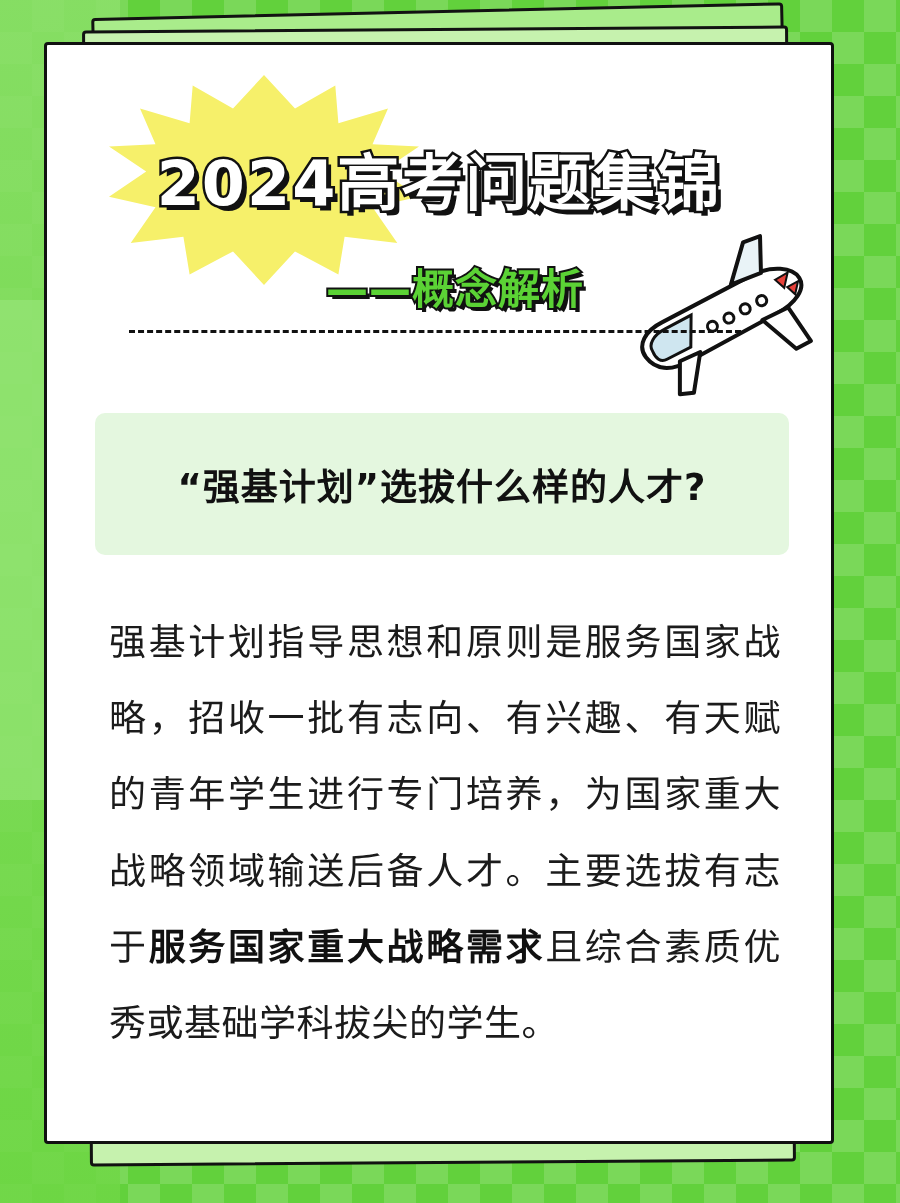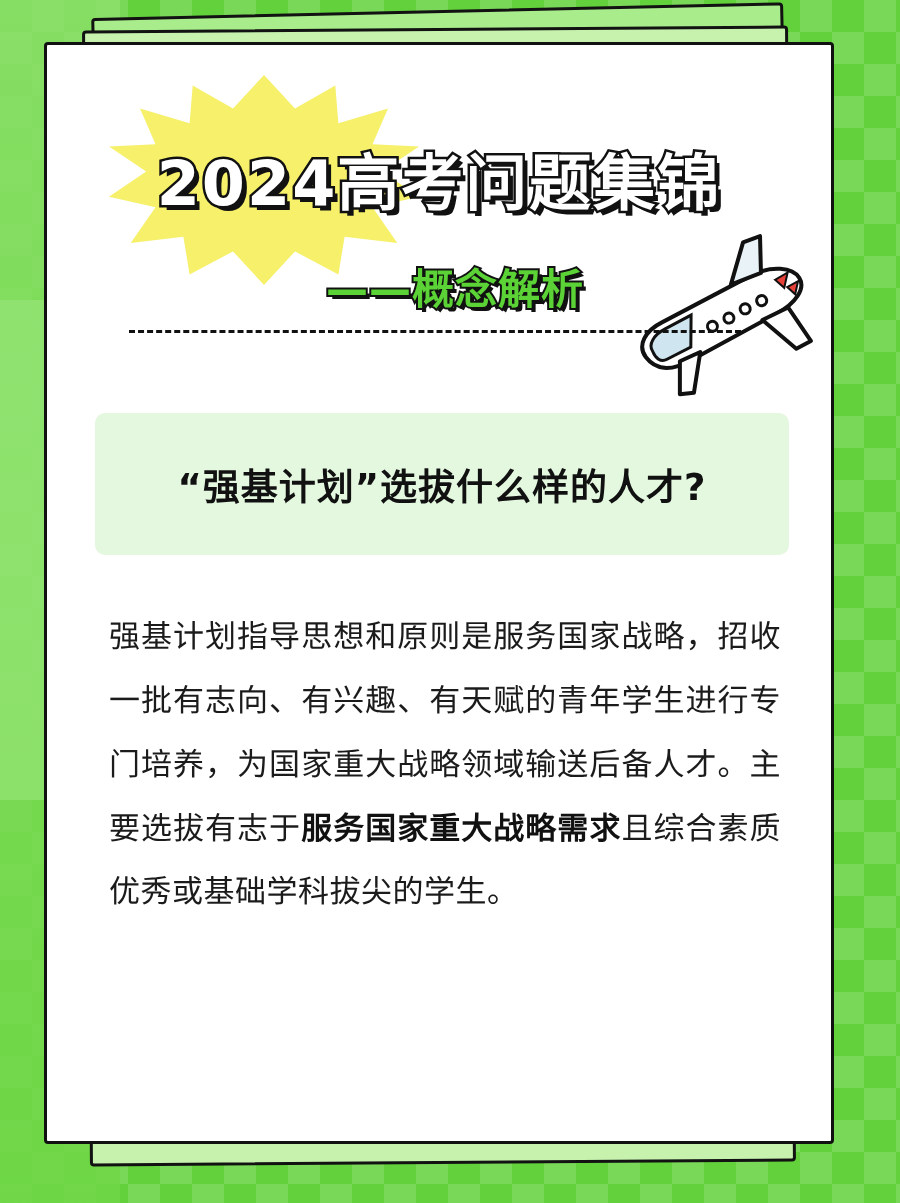--- a/index.html
+++ b/index.html
@@ -181,21 +181,21 @@
     text-align: center;
     font-family: "DejaVu Sans", "Liberation Sans", sans-serif;
   }
 
   
   .body-text {
     position: absolute;
     left: 62px;
     top: 560px;
     width: 672px;
-    font-size: 31px;
+    font-size: 37px;
     line-height: 2.06;
     color: #1b1b1b;
     text-align: justify;
     letter-spacing: 0.5px;
     font-family: "DejaVu Sans", "Liberation Sans", sans-serif;
   }
   .body-text b {
     font-weight: bold;
     color: #111111;
   }

